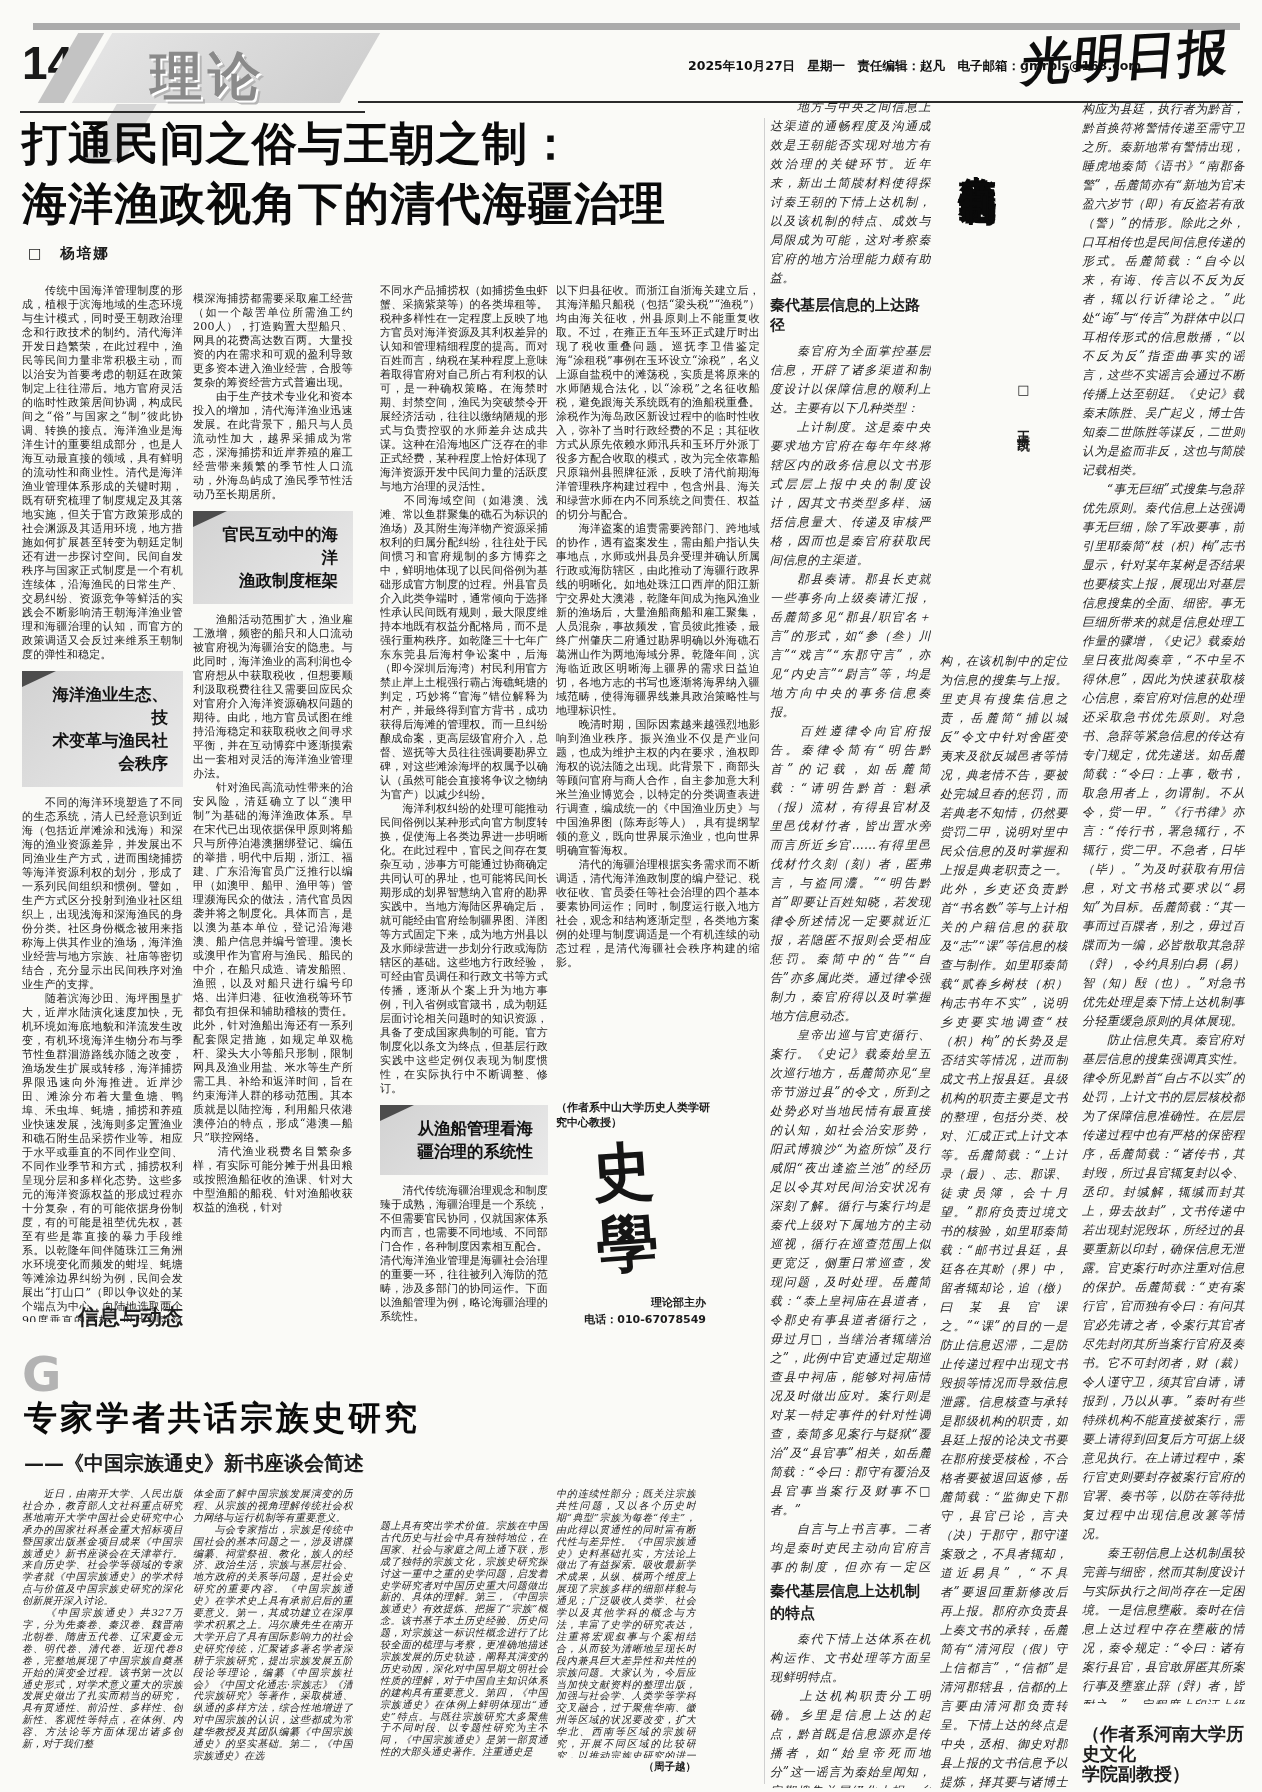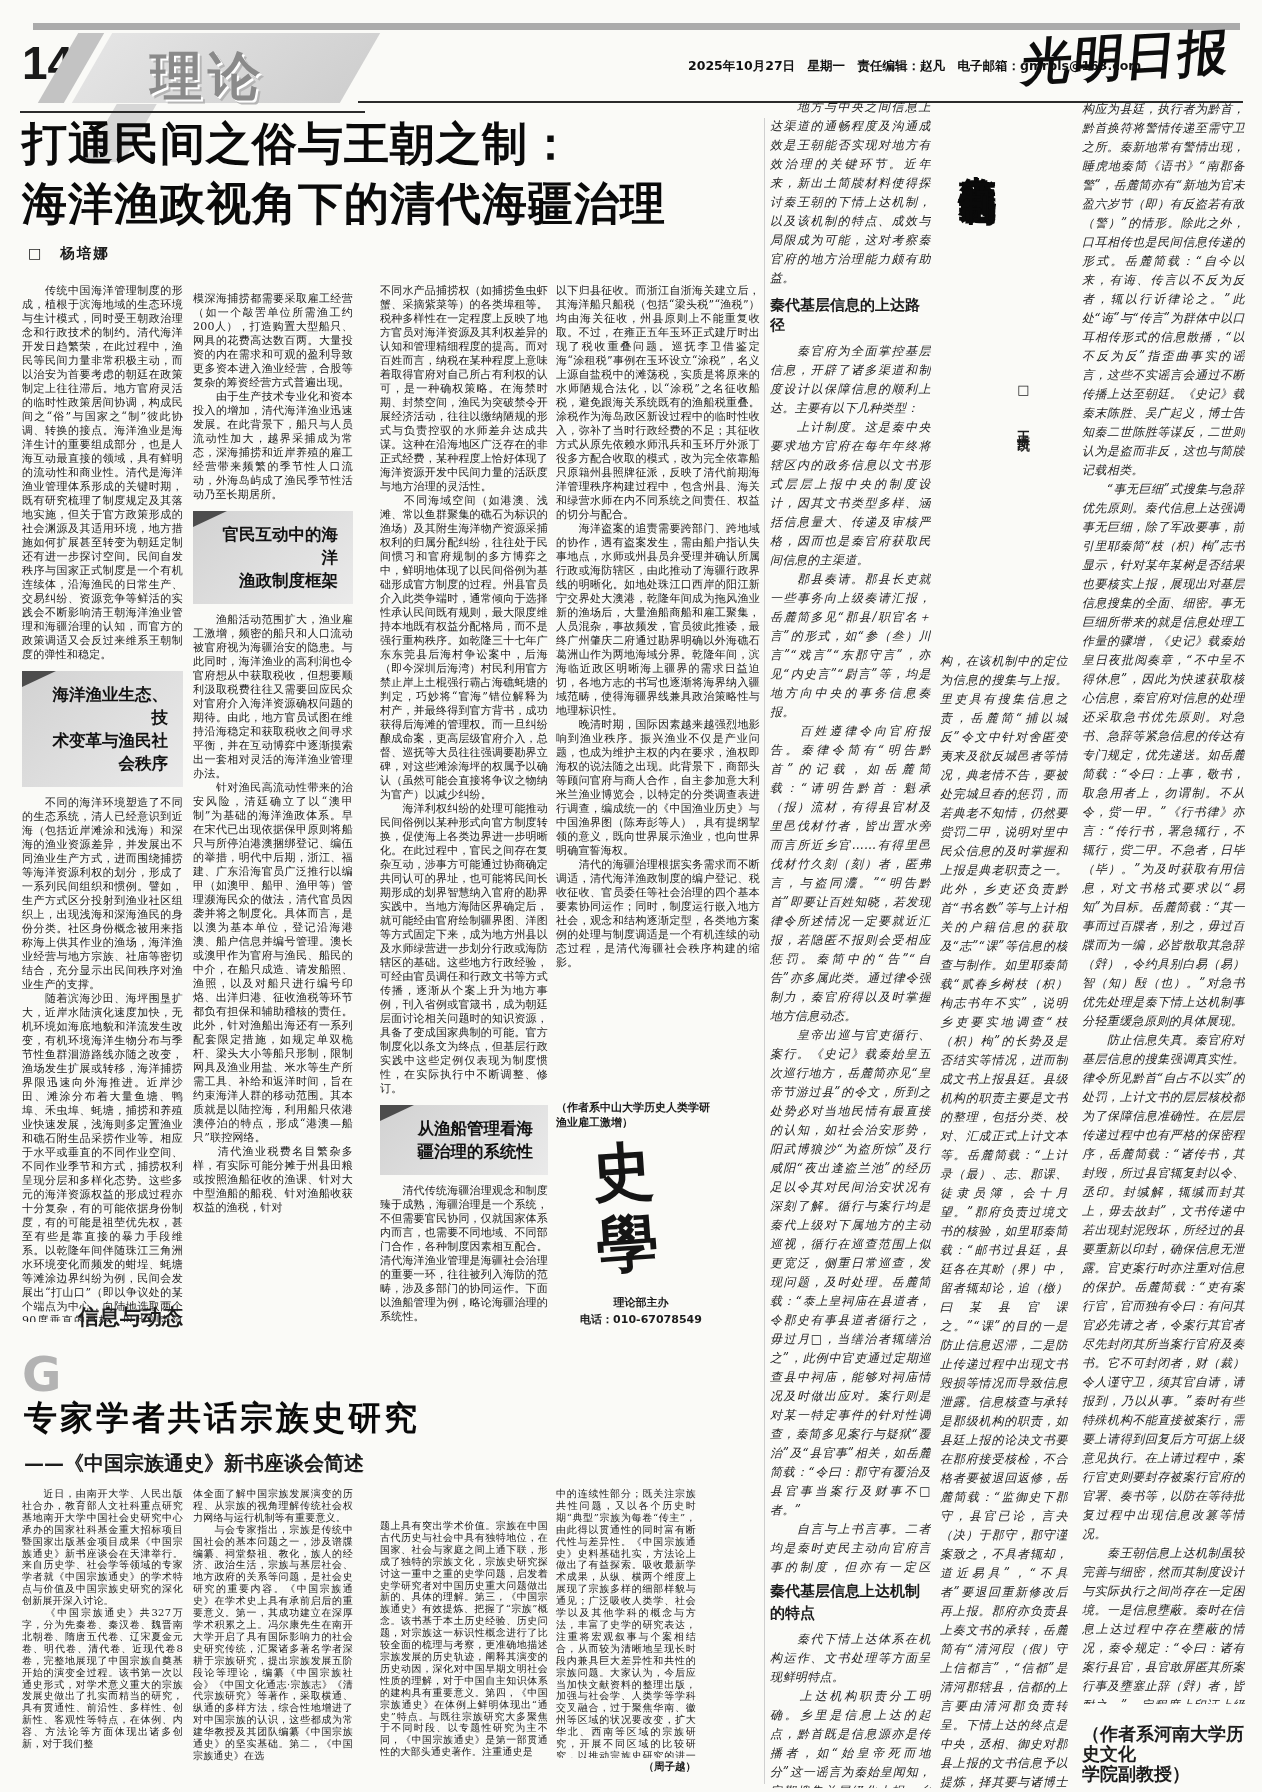--- a/index.html
+++ b/index.html
@@ -31,21 +31,21 @@
   .subbox{position:relative;background:linear-gradient(135deg,#d2d2d2,#eaeaea);
           margin:9px 0;padding:12px 15px;text-align:right;font-weight:700;
           font-family:"DejaVu Sans",sans-serif;font-size:16.5px;line-height:23px;
           white-space:pre-line;color:#111;}
   .subbox:before{content:"";position:absolute;left:0;top:0;width:0;height:0;
           border-top:16px solid #4d4d4d;border-right:34px solid transparent;}
   .endnote{font-size:11px;line-height:15px;font-weight:700;white-space:pre-line;}
   .shixue{left:566px;top:1136px;width:118px;text-align:center;font-size:62px;line-height:72px;
           font-weight:900;font-family:"DejaVu Serif",serif;transform:rotate(-4deg);color:#151515;
           white-space:pre-line;}
-  .dept{left:556px;top:1294px;width:170px;text-align:center;font-size:11px;font-weight:700;
+  .dept{left:536px;top:1294px;width:170px;text-align:right;font-size:11px;font-weight:700;
         font-family:"DejaVu Sans",sans-serif;line-height:17px;white-space:pre-line;}
   
   .qt{font-size:12px;line-height:19px;letter-spacing:0.4px;font-style:italic;
       font-family:"DejaVu Serif",serif;color:#222;white-space:pre-line;}
   .q-sub{font-style:normal;font-weight:700;font-family:"DejaVu Sans",sans-serif;
          font-size:15px;line-height:20px;text-align:left;margin:7px 0;white-space:pre-line;}
   .q-sub2{font-style:normal;font-weight:700;font-family:"DejaVu Sans",sans-serif;
          font-size:15px;line-height:22px;text-align:left;margin:0 0 6px 0;white-space:pre-line;}
   .q-vtitle{left:950px;top:146px;height:510px;writing-mode:vertical-rl;text-orientation:upright;
             font-size:37px;font-weight:900;font-family:"DejaVu Serif",serif;letter-spacing:1px;
@@ -54,21 +54,21 @@
             font-size:13px;letter-spacing:4px;font-weight:700;}
   .q-endnote{font-size:18px;line-height:20px;font-weight:700;font-family:"DejaVu Sans",sans-serif;}
   
   .g-icon{left:22px;top:1346px;font-size:48px;font-weight:900;color:#b3b3b3;
           font-family:"DejaVu Sans",sans-serif;}
   .n-label{left:78px;top:1303px;font-size:21px;font-weight:700;font-family:"DejaVu Sans",sans-serif;color:#1f1f1f;}
   .n-title{left:24px;top:1396px;font-size:33px;font-weight:900;letter-spacing:3px;
            font-family:"DejaVu Serif",serif;color:#0a0a0a;}
   .n-subtitle{left:24px;top:1450px;font-size:20px;font-weight:700;font-family:"DejaVu Serif",serif;}
   .nt{font-size:10px;line-height:11.9px;letter-spacing:0.2px;white-space:pre-line;
-      font-family:"DejaVu Serif",serif;color:#1b1b1b;}
+      font-family:"DejaVu Serif",serif;color:#1b1b1b;font-style:italic;}
   .n-byline{font-size:10.5px;font-weight:700;text-align:right;}
 </style>
 </head>
 <body>
 
 <div class="abs topbar"></div>
 <div class="abs pageno">14</div>
 <div class="abs sl0"></div>
 <div class="abs sl1"></div>
 <div class="abs sl2"></div>
@@ -113,21 +113,21 @@
 　　清代海洋渔业的税收责权也存在分割和协调现象。福建、广东根据船只大小征收船税，规定梁头五尺以上船只归海关征税，梁头五尺</div>
 </div>
 
 <div class="col" style="left:556px;top:284px;width:204px;height:812px;">
   <div class="mt">以下归县征收。而浙江自浙海关建立后，其海洋船只船税（包括“梁头税”“渔税”）均由海关征收，州县原则上不能重复收取。不过，在雍正五年玉环正式建厅时出现了税收重叠问题。巡抚李卫借鉴定海“涂租税”事例在玉环设立“涂税”，名义上源自盐税中的滩荡税，实质是将原来的水师陋规合法化，以“涂税”之名征收船税，避免跟海关系统既有的渔船税重叠。涂税作为海岛政区新设过程中的临时性收入，弥补了当时行政经费的不足；其征收方式从原先依赖水师汛兵和玉环厅外派丁役多方配合收取的模式，改为完全依靠船只原籍州县照牌征派，反映了清代前期海洋管理秩序构建过程中，包含州县、海关和绿营水师在内不同系统之间责任、权益的切分与配合。
 　　海洋盗案的追责需要跨部门、跨地域的协作，遇有盗案发生，需由船户指认失事地点，水师或州县员弁受理并确认所属行政或海防辖区，由此推动了海疆行政界线的明晰化。如地处珠江口西岸的阳江新宁交界处大澳港，乾隆年间成为拖风渔业新的渔场后，大量渔船商船和雇工聚集，人员混杂，事故频发，官员彼此推诿，最终广州肇庆二府通过勘界明确以外海礁石葛洲山作为两地海域分界。乾隆年间，滨海临近政区明晰海上疆界的需求日益迫切，各地方志的书写也逐渐将海界纳入疆域范畴，使得海疆界线兼具政治策略性与地理标识性。
 　　晚清时期，国际因素越来越强烈地影响到渔业秩序。振兴渔业不仅是产业问题，也成为维护主权的内在要求，渔权即海权的说法随之出现。此背景下，商部头等顾问官府与商人合作，自主参加意大利米兰渔业博览会，以特定的分类调查表进行调查，编成统一的《中国渔业历史》与中国渔界图（陈寿彭等人），具有提纲挈领的意义，既向世界展示渔业，也向世界明确宣誓海权。
 　　清代的海疆治理根据实务需求而不断调适，清代海洋渔政制度的编户登记、税收征收、官员委任等社会治理的四个基本要素协同运作；同时，制度运行嵌入地方社会，观念和结构逐渐定型，各类地方案例的处理与制度调适是一个有机连续的动态过程，是清代海疆社会秩序构建的缩影。</div>
 </div>
 <div class="abs endnote" style="left:556px;top:1100px;width:204px;">（作者系中山大学历史人类学研
-渔业雇工激增）</div>
+究中心教授）</div>
 <div class="abs shixue">史
 學</div>
 <div class="abs dept">理论部主办
 电话：010-67078549</div>
 
 <div class="abs q-vtitle">出土简牍所见秦代下情上达机制</div>
 <div class="abs q-vauthor">□ 王博凯</div>
 
 <div class="col" style="left:770px;top:98px;width:161px;height:1478px;">
   <div class="qt">　　地方与中央之间信息上达渠道的通畅程度及沟通成效是王朝能否实现对地方有效治理的关键环节。近年来，新出土简牍材料使得探讨秦王朝的下情上达机制，以及该机制的特点、成效与局限成为可能，这对考察秦官府的地方治理能力颇有助益。</div>

